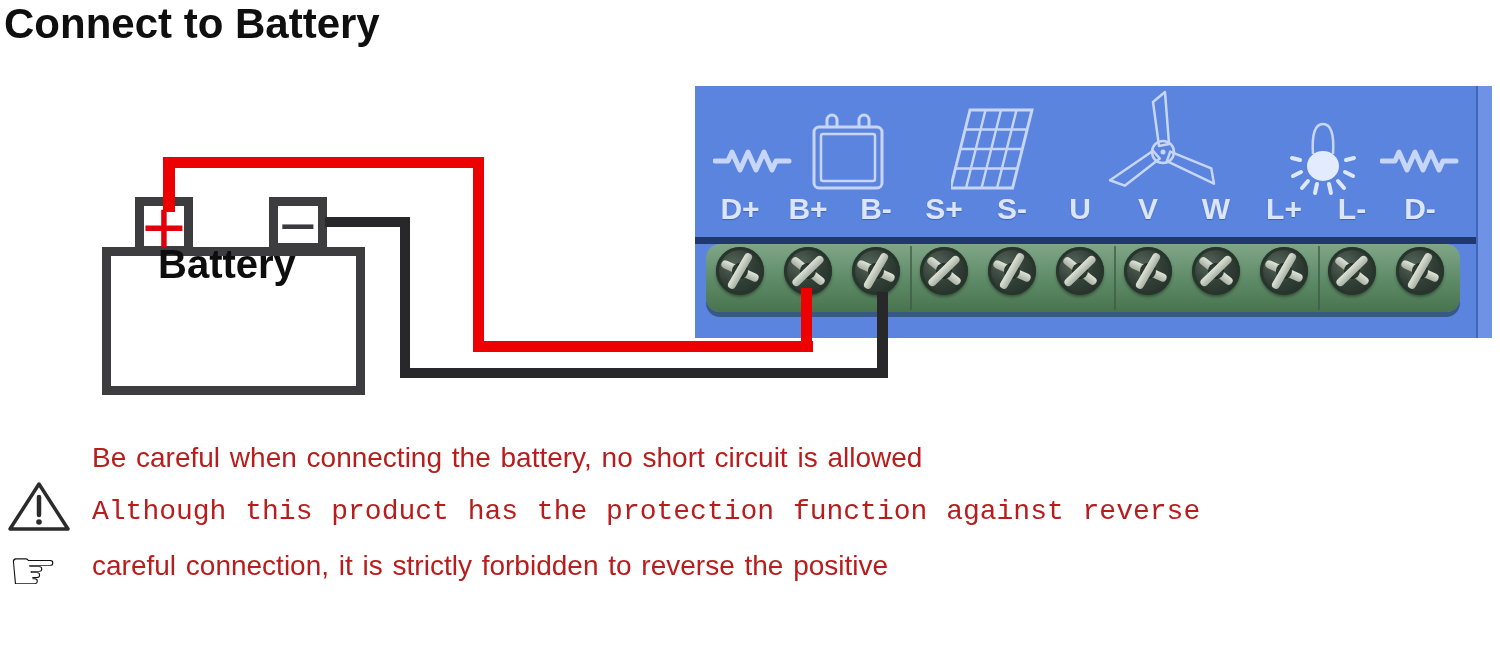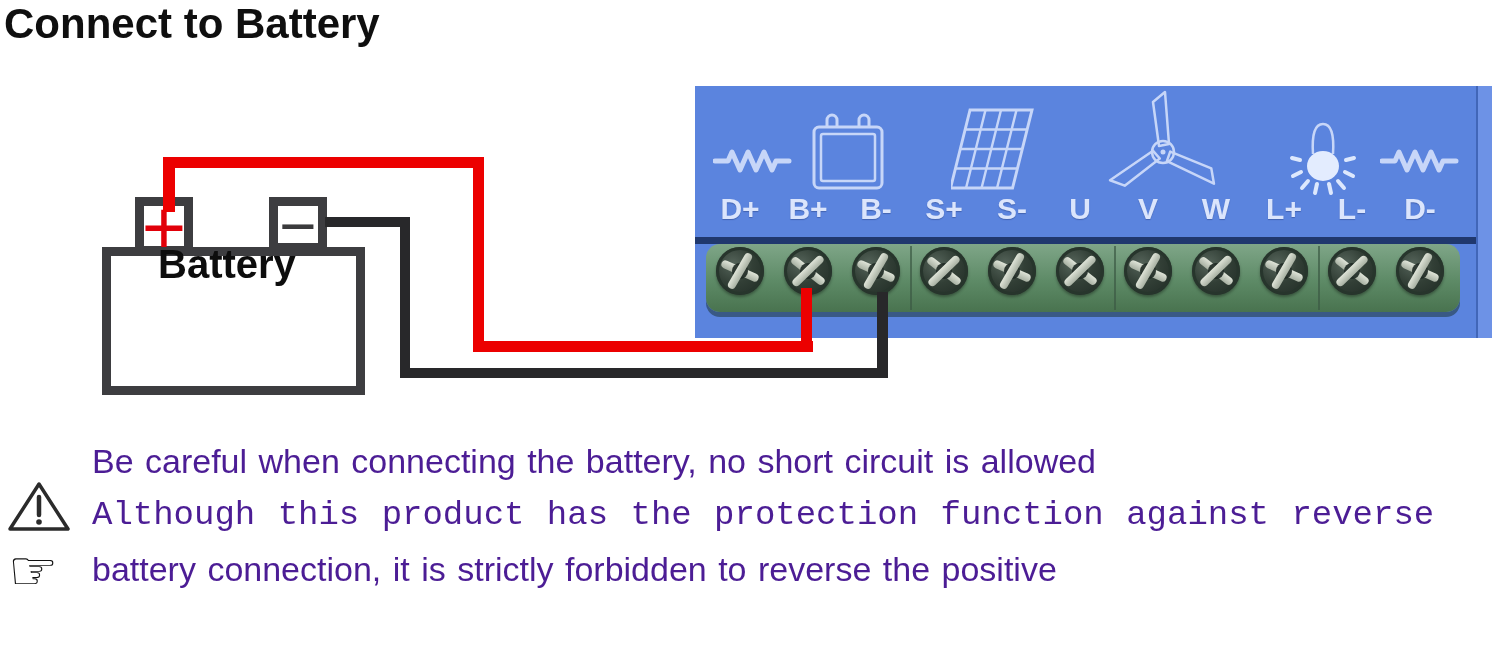--- a/index.html
+++ b/index.html
@@ -76,21 +76,21 @@
   .screw:nth-of-type(even)::after  { transform:rotate(-60deg); }
   .screw-core {
     position:absolute; left:50%; top:50%; width:16px; height:16px; margin:-8px 0 0 -8px;
     border-radius:50%; background:#1d2822; opacity:.9;
   }
 
   .icon-svg { position:absolute; }
   .icon-stroke { stroke:#c7d6f8; fill:none; }
 
   
-  .warn-line { left:92px; font-size:34px; color:#4c1d95; word-spacing:2px; white-space:nowrap; }
+  .warn-line { left:92px; font-size:28px; color:#b91c1c; word-spacing:2px; white-space:nowrap; }
   .hand-icon { left:8px; top:538px; font-size:56px; color:#111; font-family:"DejaVu Sans", sans-serif; }
 </style>
 </head>
 <body>
 
 <div class="canvas">
 
   <div class="abs page-title">Connect to Battery</div>
 
   <div class="abs panel">
@@ -217,15 +217,15 @@
 
   <svg class="abs" style="left:6px; top:480px;" width="66" height="54" viewBox="0 0 66 54">
     <path d="M33,4 L62,49 H4 Z" fill="none" stroke="#2b2b2b" stroke-width="3.5" stroke-linejoin="round"></path>
     <line x1="33" y1="17" x2="33" y2="35" stroke="#2b2b2b" stroke-width="4.5" stroke-linecap="round"></line>
     <circle cx="33" cy="42" r="2.8" fill="#2b2b2b"></circle>
   </svg>
   <div class="abs hand-icon">☞</div>
 
   <div class="abs warn-line" style="top:442px;">Be careful when connecting the battery, no short circuit is allowed</div>
   <div class="abs warn-line" style="top:496px;font-family:Liberation Mono, monospace;">Although this product has the protection function against reverse</div>
-  <div class="abs warn-line" style="top:550px;">battery connection, it is strictly forbidden to reverse the positive</div>
+  <div class="abs warn-line" style="top:550px;">careful connection, it is strictly forbidden to reverse the positive</div>
 
 </div>
 
 </body></html>

